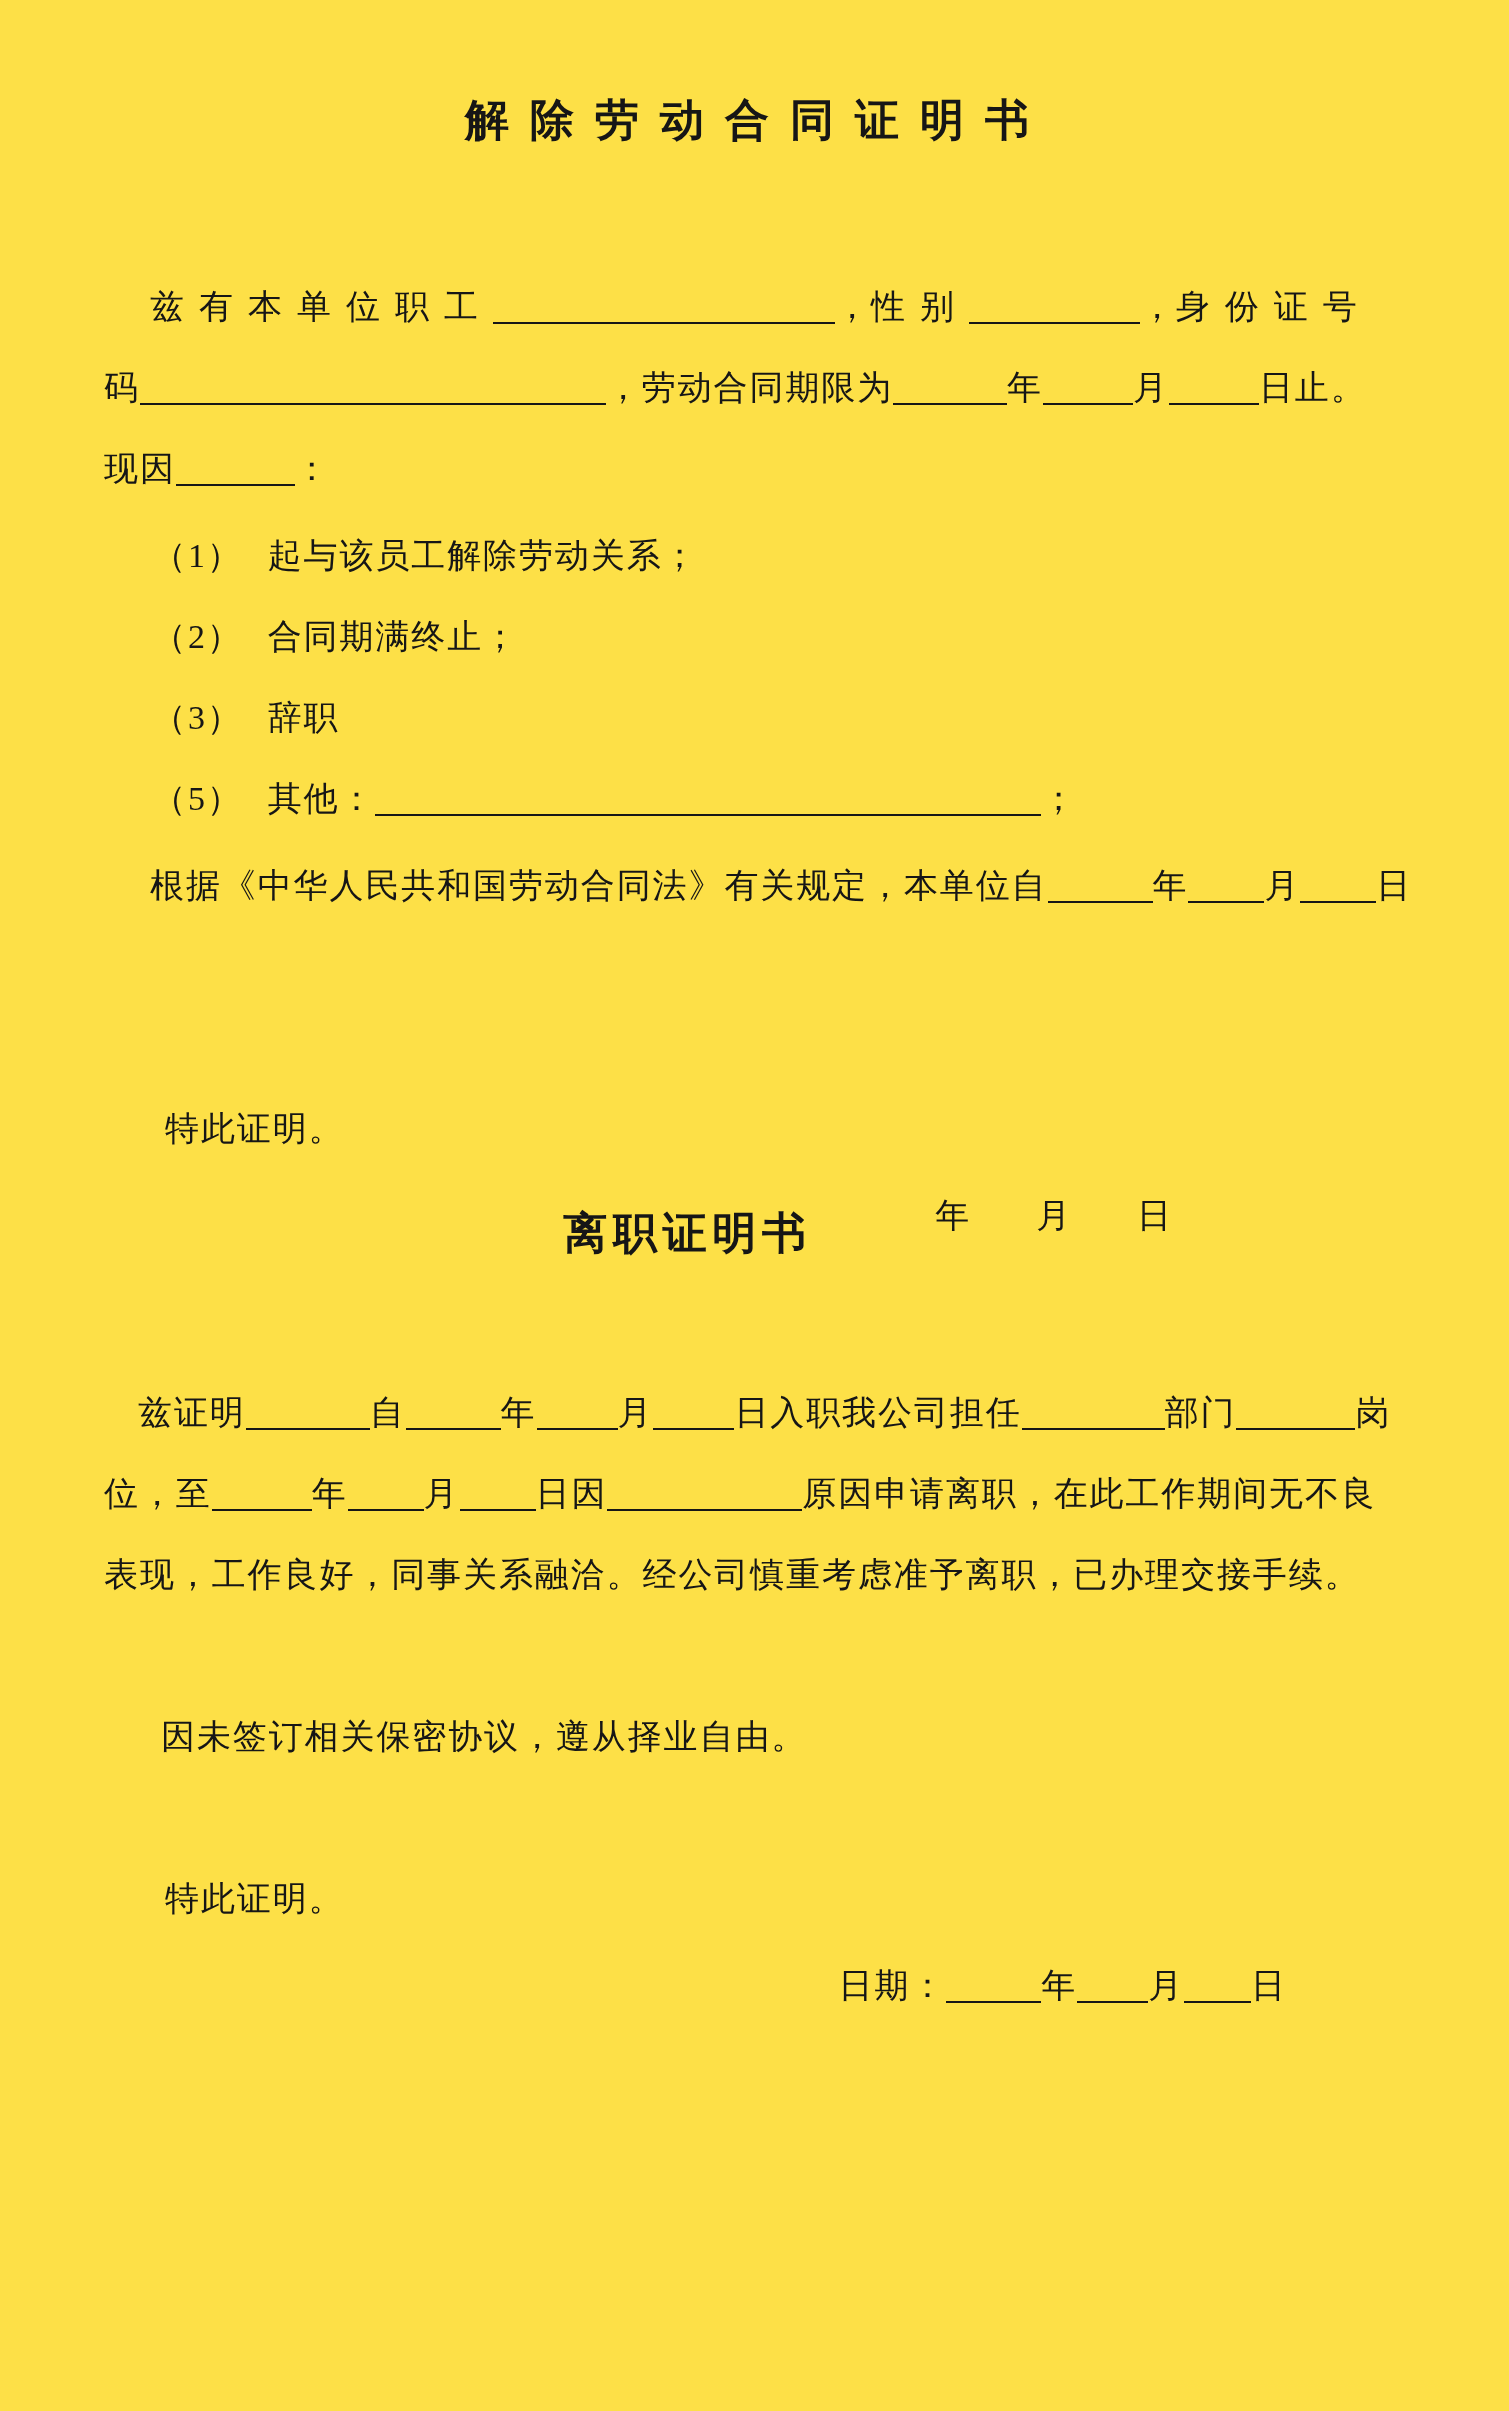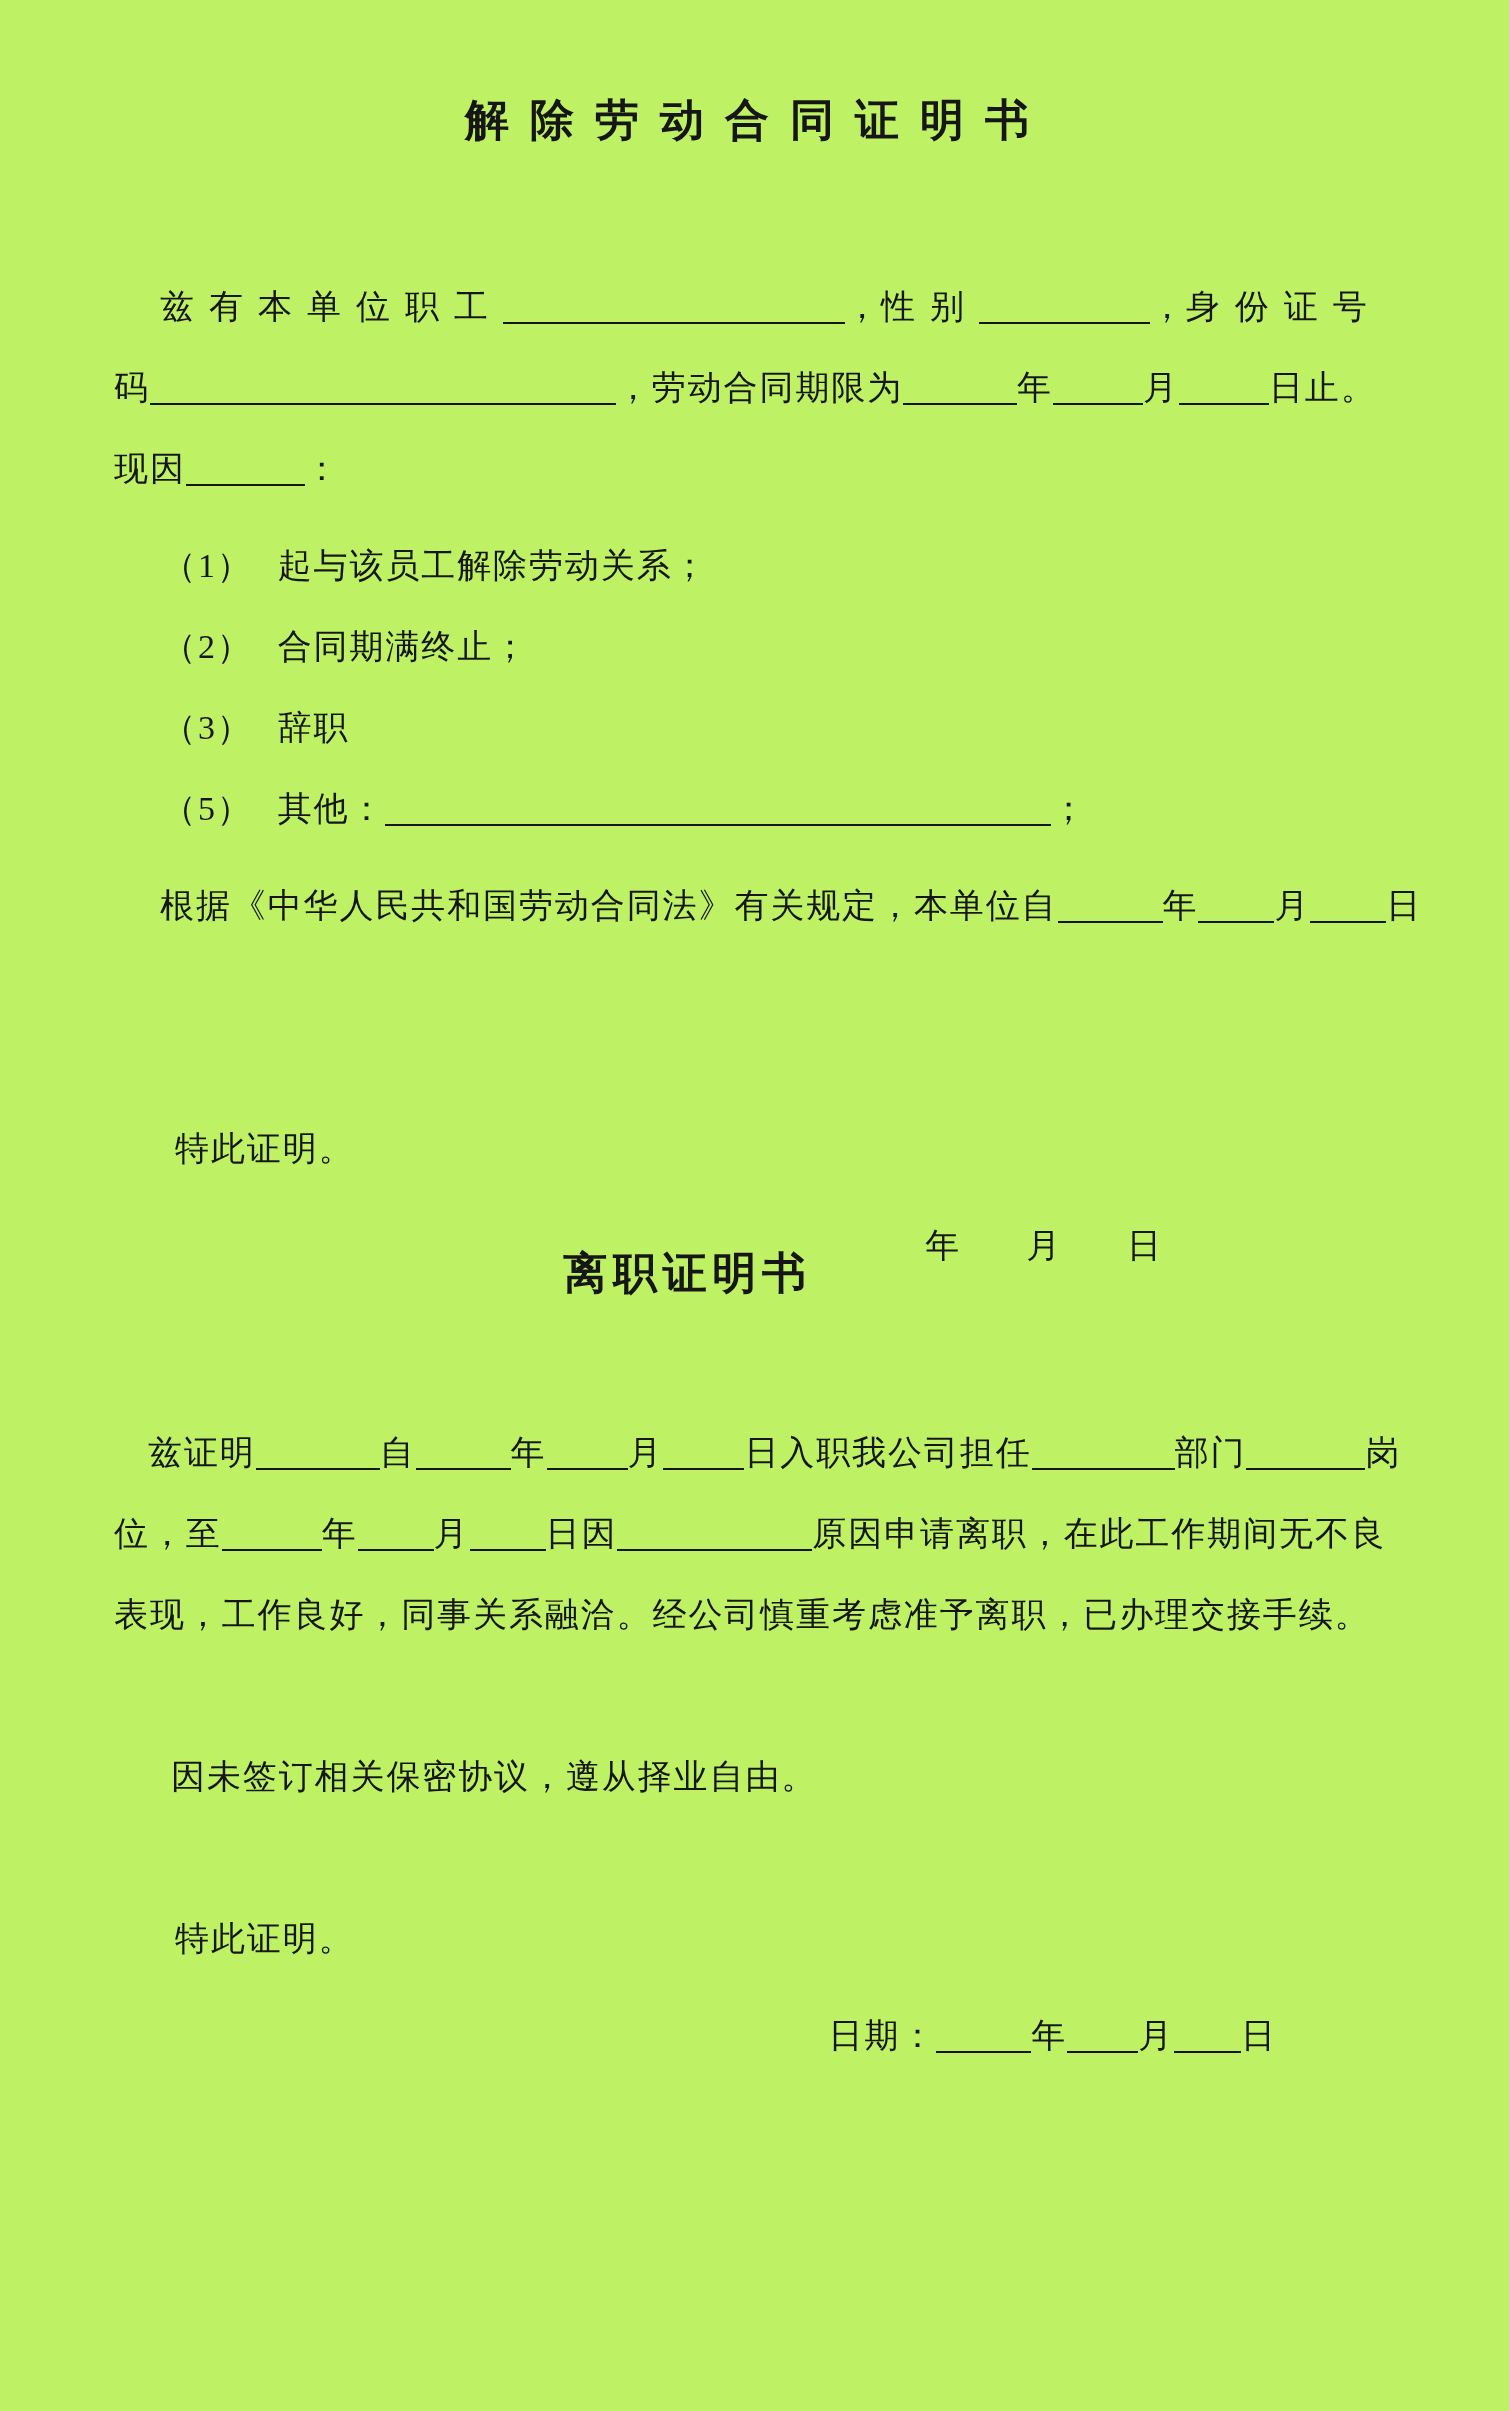--- a/index.html
+++ b/index.html
@@ -1,19 +1,19 @@
 <!DOCTYPE html>
 <html style="font-size:15px"><head>
 <meta charset="utf-8">
 <style>
   html,body{margin:0;padding:0;background:#888;}
   .sheet{
     position:relative;
     width:1509px;height:2411px;
-    background:#bef264;
+    background:#fde047;
     color:#161616;
     font-family:"Liberation Serif","DejaVu Serif",serif;
     font-size:34px;
     box-sizing:border-box;
     padding:76px 92px 0 98px;
     overflow:hidden;
   }
   .doc-title{
     margin:0;
     font-size:44px;
@@ -21,21 +21,21 @@
     text-align:center;
     line-height:90px;
     letter-spacing:21px;
     white-space:nowrap;
   }
   .doc-title.second{
     line-height:86px;
     letter-spacing:5.7px;
     transform:translateX(-70px);
   }
-  .block{margin:16px;}
+  .block{margin:6px;}
   .line{
     line-height:81px;
     white-space:nowrap;
   }
   .line.right{text-align:right;}
   .run{letter-spacing:1.9px;white-space:pre;}
   .run.spread{letter-spacing:15px;}
   .blank{
     display:inline-block;
     border-bottom:2.9px solid #161616;

